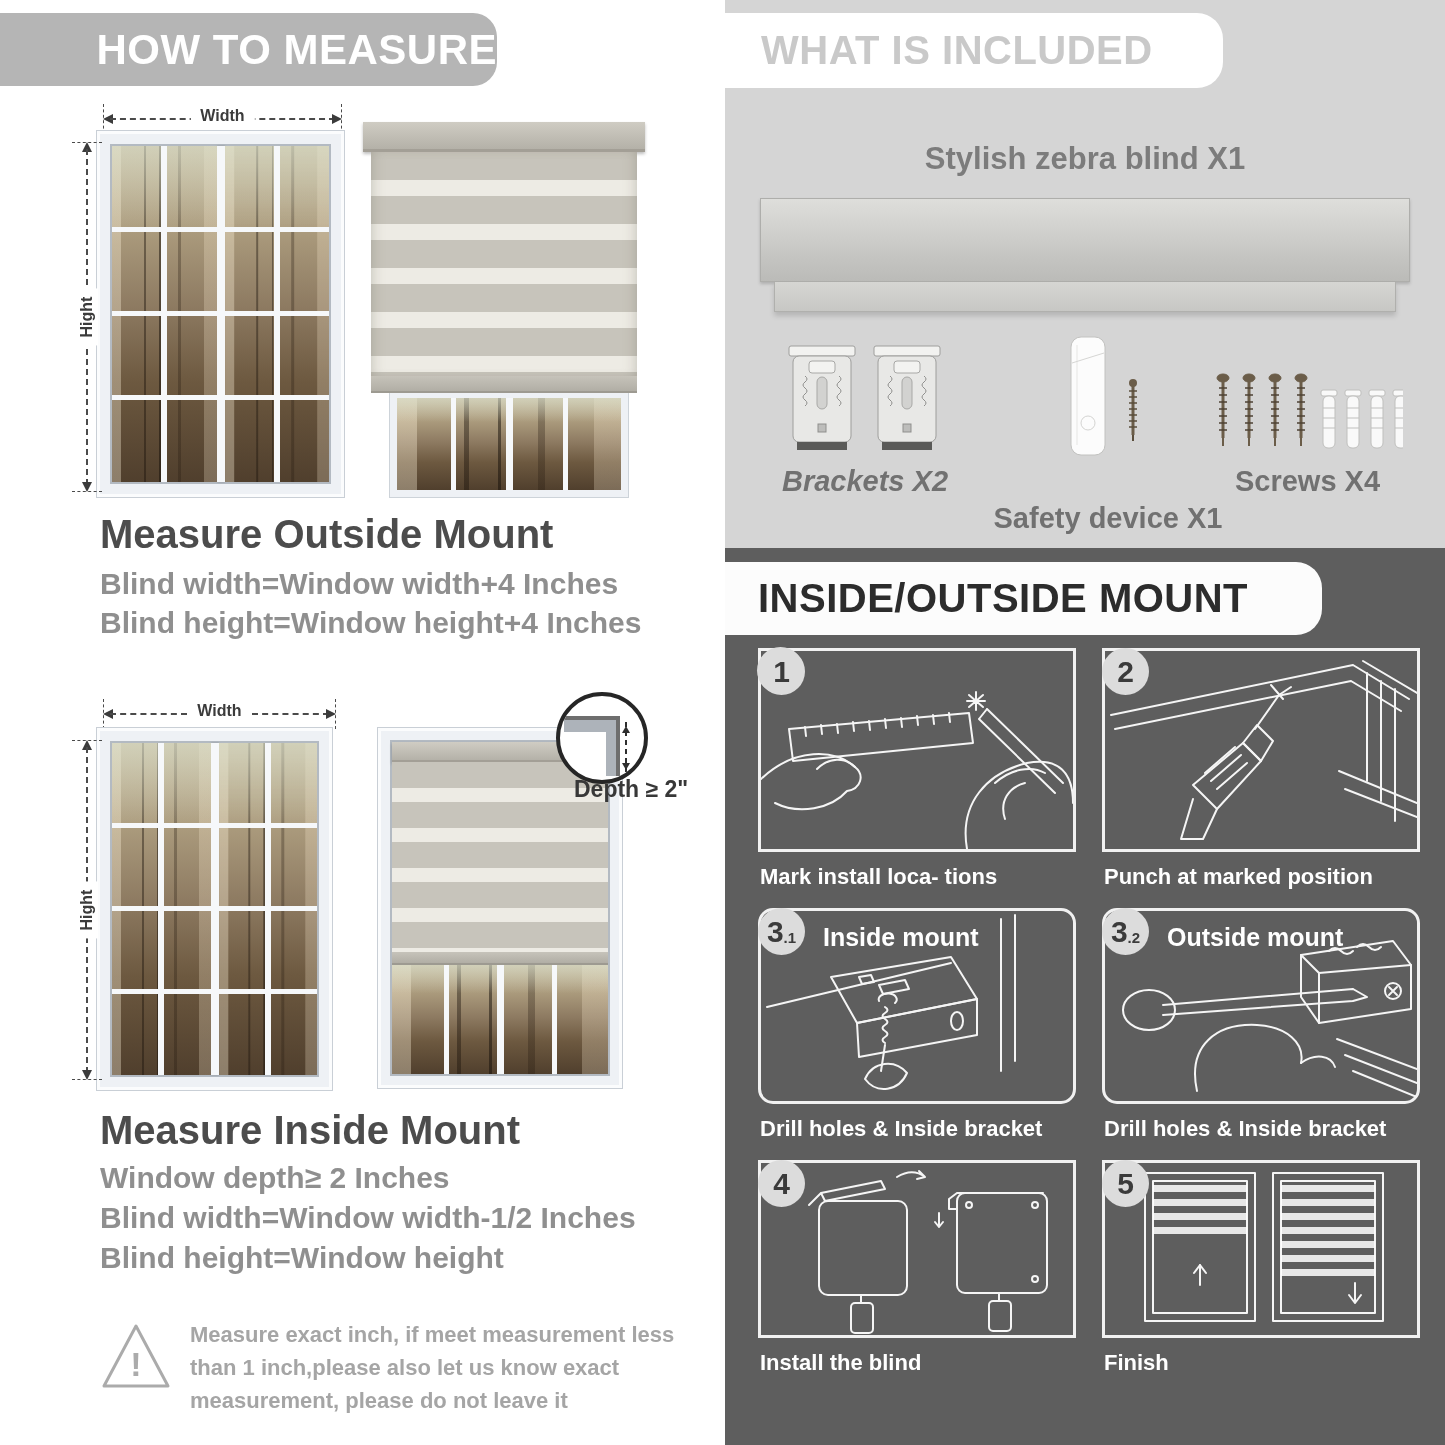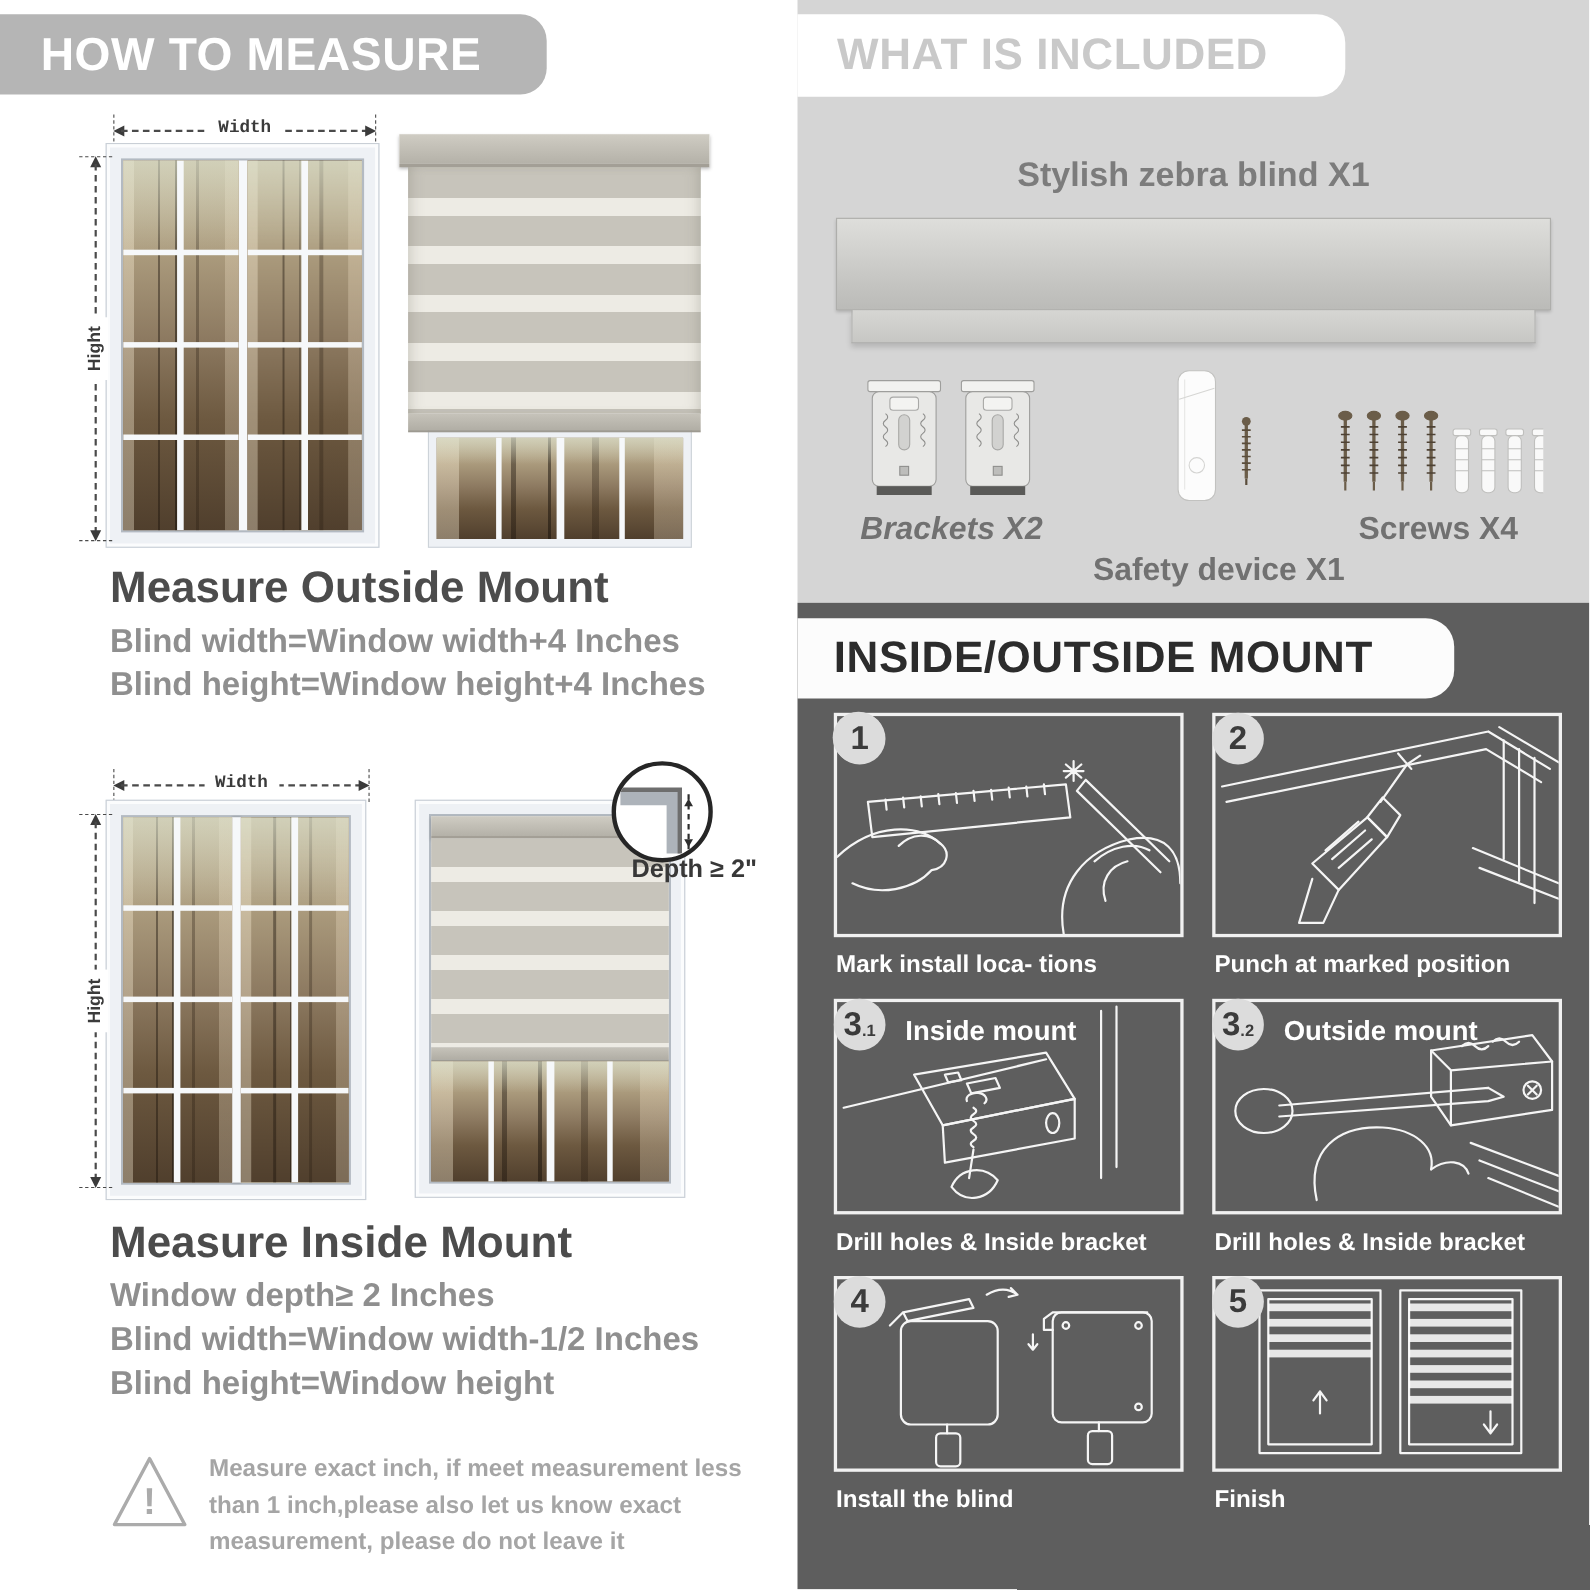--- a/index.html
+++ b/index.html
@@ -7,26 +7,26 @@
   .stage{position:relative;width:1445px;height:1445px;background:#ffffff;
          font-family:"Liberation Sans",sans-serif;overflow:hidden;}
 
   
   .abs{position:absolute;}
   .pre{white-space:pre-line;}
 
   
   .banner-left{left:0;top:13px;width:497px;height:73px;background:#b5b5b5;
     border-radius:0 24px 24px 0;color:#ffffff;font-weight:bold;font-size:42px;
-    line-height:73px;padding-left:37px;letter-spacing:.5px;}
+    line-height:73px;padding-left:37px;letter-spacing:.5px;text-align:right;}
   .h-measure{color:#4c4c4c;font-size:40px;font-weight:bold;}
   .sub-measure{color:#8f8f8f;font-size:30px;font-weight:bold;}
 
   
-  .mh-arrow{height:14px;font-family:Liberation Mono, monospace;}
+  .mh-arrow{height:14px;}
   .mh-line{position:absolute;left:7px;right:7px;top:6px;border-top:2px dashed #4a4a4a;}
   .mh-arrow::before{content:"";position:absolute;left:0;top:2px;
     border-top:5px solid transparent;border-bottom:5px solid transparent;border-right:10px solid #3b3b3b;}
   .mh-arrow::after{content:"";position:absolute;right:0;top:2px;
     border-top:5px solid transparent;border-bottom:5px solid transparent;border-left:10px solid #3b3b3b;}
   .mh-tick{position:absolute;top:-8px;height:30px;border-left:1px dashed #4a4a4a;}
   .mh-label{position:absolute;left:50%;top:-5px;transform:translateX(-50%);
     background:#ffffff;padding:0 10px;font-size:16px;font-weight:bold;color:#3b3b3b;}
   .mv-arrow{width:14px;}
   .mv-line{position:absolute;top:7px;bottom:7px;left:6px;border-left:2px dashed #4a4a4a;}
@@ -84,21 +84,21 @@
     border:1px solid #b0b0ad;border-top:none;box-shadow:0 4px 5px rgba(0,0,0,.15);}
   .included-label{top:465px;text-align:center;color:#717171;font-size:29px;font-weight:bold;}
 
   
   .panel-mount{left:725px;top:548px;width:720px;height:897px;background:#5e5e5e;}
   .banner-mount{left:0;top:14px;width:597px;height:73px;background:#fcfcfc;
     border-radius:0 26px 26px 0;color:#2c2c2c;font-weight:bold;font-size:40px;
     line-height:73px;padding-left:33px;letter-spacing:.5px;}
   .steps{left:33px;top:100px;width:662px;display:grid;grid-template-columns:318px 318px;column-gap:26px;}
   .step-frame{position:relative;border:3px solid #f1f1f1;}
-  .fr1{height:204px;} .fr2{height:196px;} .fr3{height:178px;}
+  .fr1{height:204px;} .fr2{height:196px;border-radius:15px;} .fr3{height:178px;}
   .step-caption{margin:12px 0 0 2px;color:#ffffff;font-size:22px;font-weight:bold;height:44px;}
   .badge{position:absolute;top:-1px;left:-1px;width:47px;height:47px;border-radius:50%;
     background:#dcdcdc;color:#3b3b3b;font-weight:bold;font-size:30px;
     display:flex;align-items:center;justify-content:center;}
   .badge .sub{font-size:15px;margin-top:12px;}
   .step-title{position:absolute;top:12px;left:62px;color:#ffffff;font-size:25px;font-weight:bold;}
   .lineart{position:absolute;inset:0;width:100%;height:100%;}
   .lineart path,.lineart line,.lineart circle,.lineart rect,.lineart ellipse,.lineart polyline
     {fill:none;stroke:#f5f5f5;stroke-width:2;stroke-linecap:round;stroke-linejoin:round;}
   .lineart .fillw{fill:rgba(255,255,255,.85);stroke:none;}

